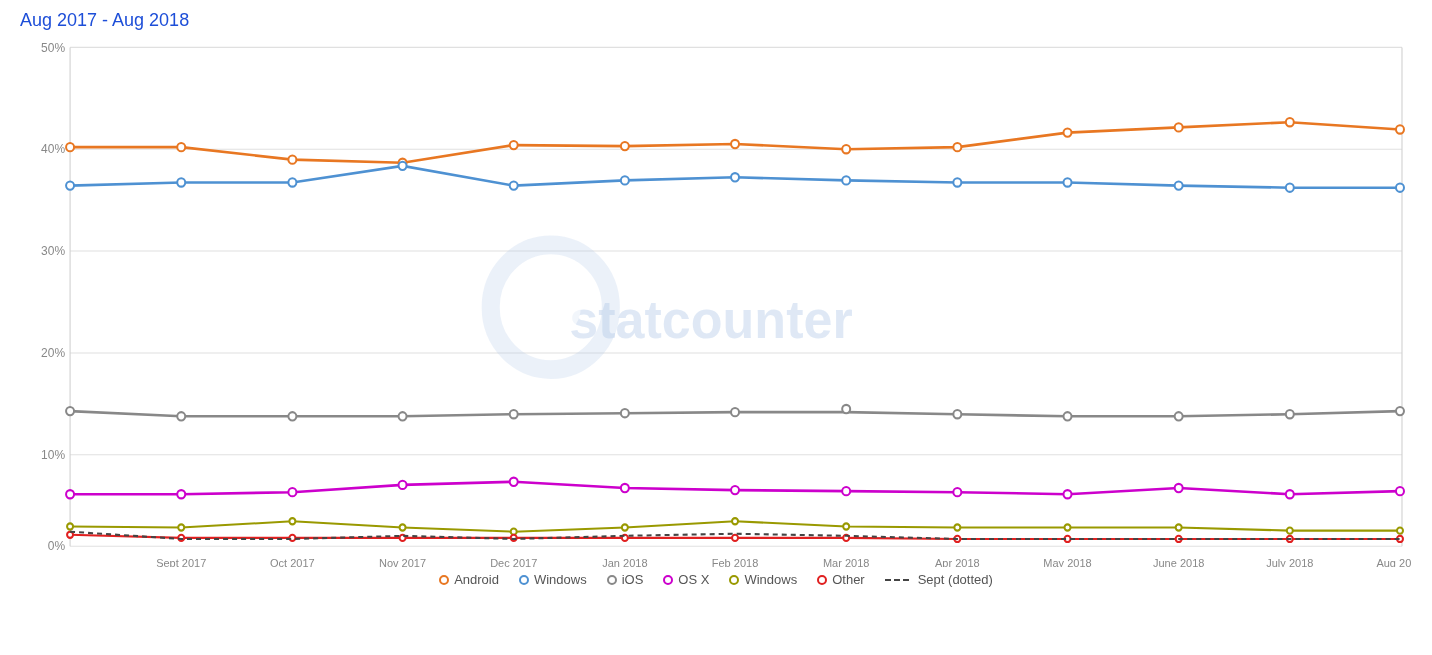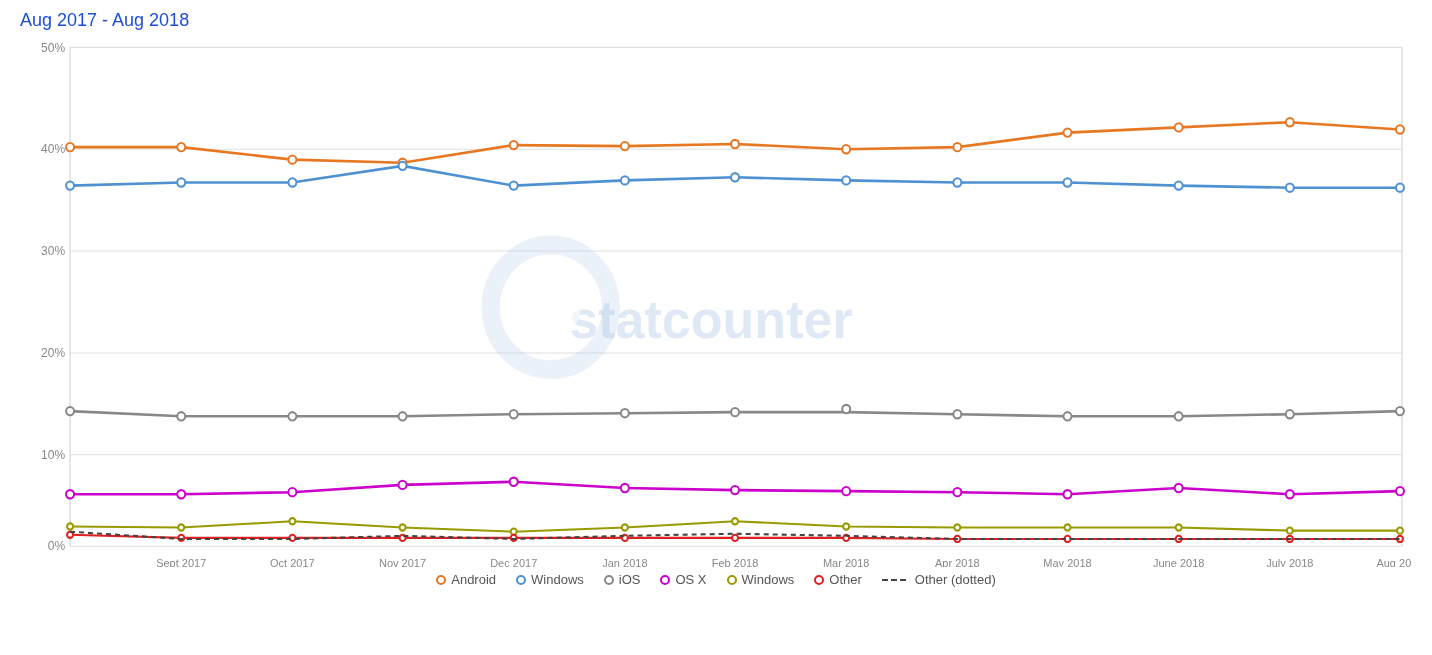--- a/index.html
+++ b/index.html
@@ -215,16 +215,16 @@
     <div class="legend-item">
       <span class="legend-dot" style="border-color:#999900; background:white;"></span>
       <span>Windows</span>
     </div>
     <div class="legend-item">
       <span class="legend-dot" style="border-color:#e02020; background:white;"></span>
       <span>Other</span>
     </div>
     <div class="legend-item">
       <span style="display:inline-block;width:24px;height:2px;border-top:2px dashed #444444;vertical-align:middle;margin-right:4px;"></span>
-      <span>Other (dotted)</span>
+      <span>Sept (dotted)</span>
     </div>
   </div>
 </div>
 
 </body></html>

